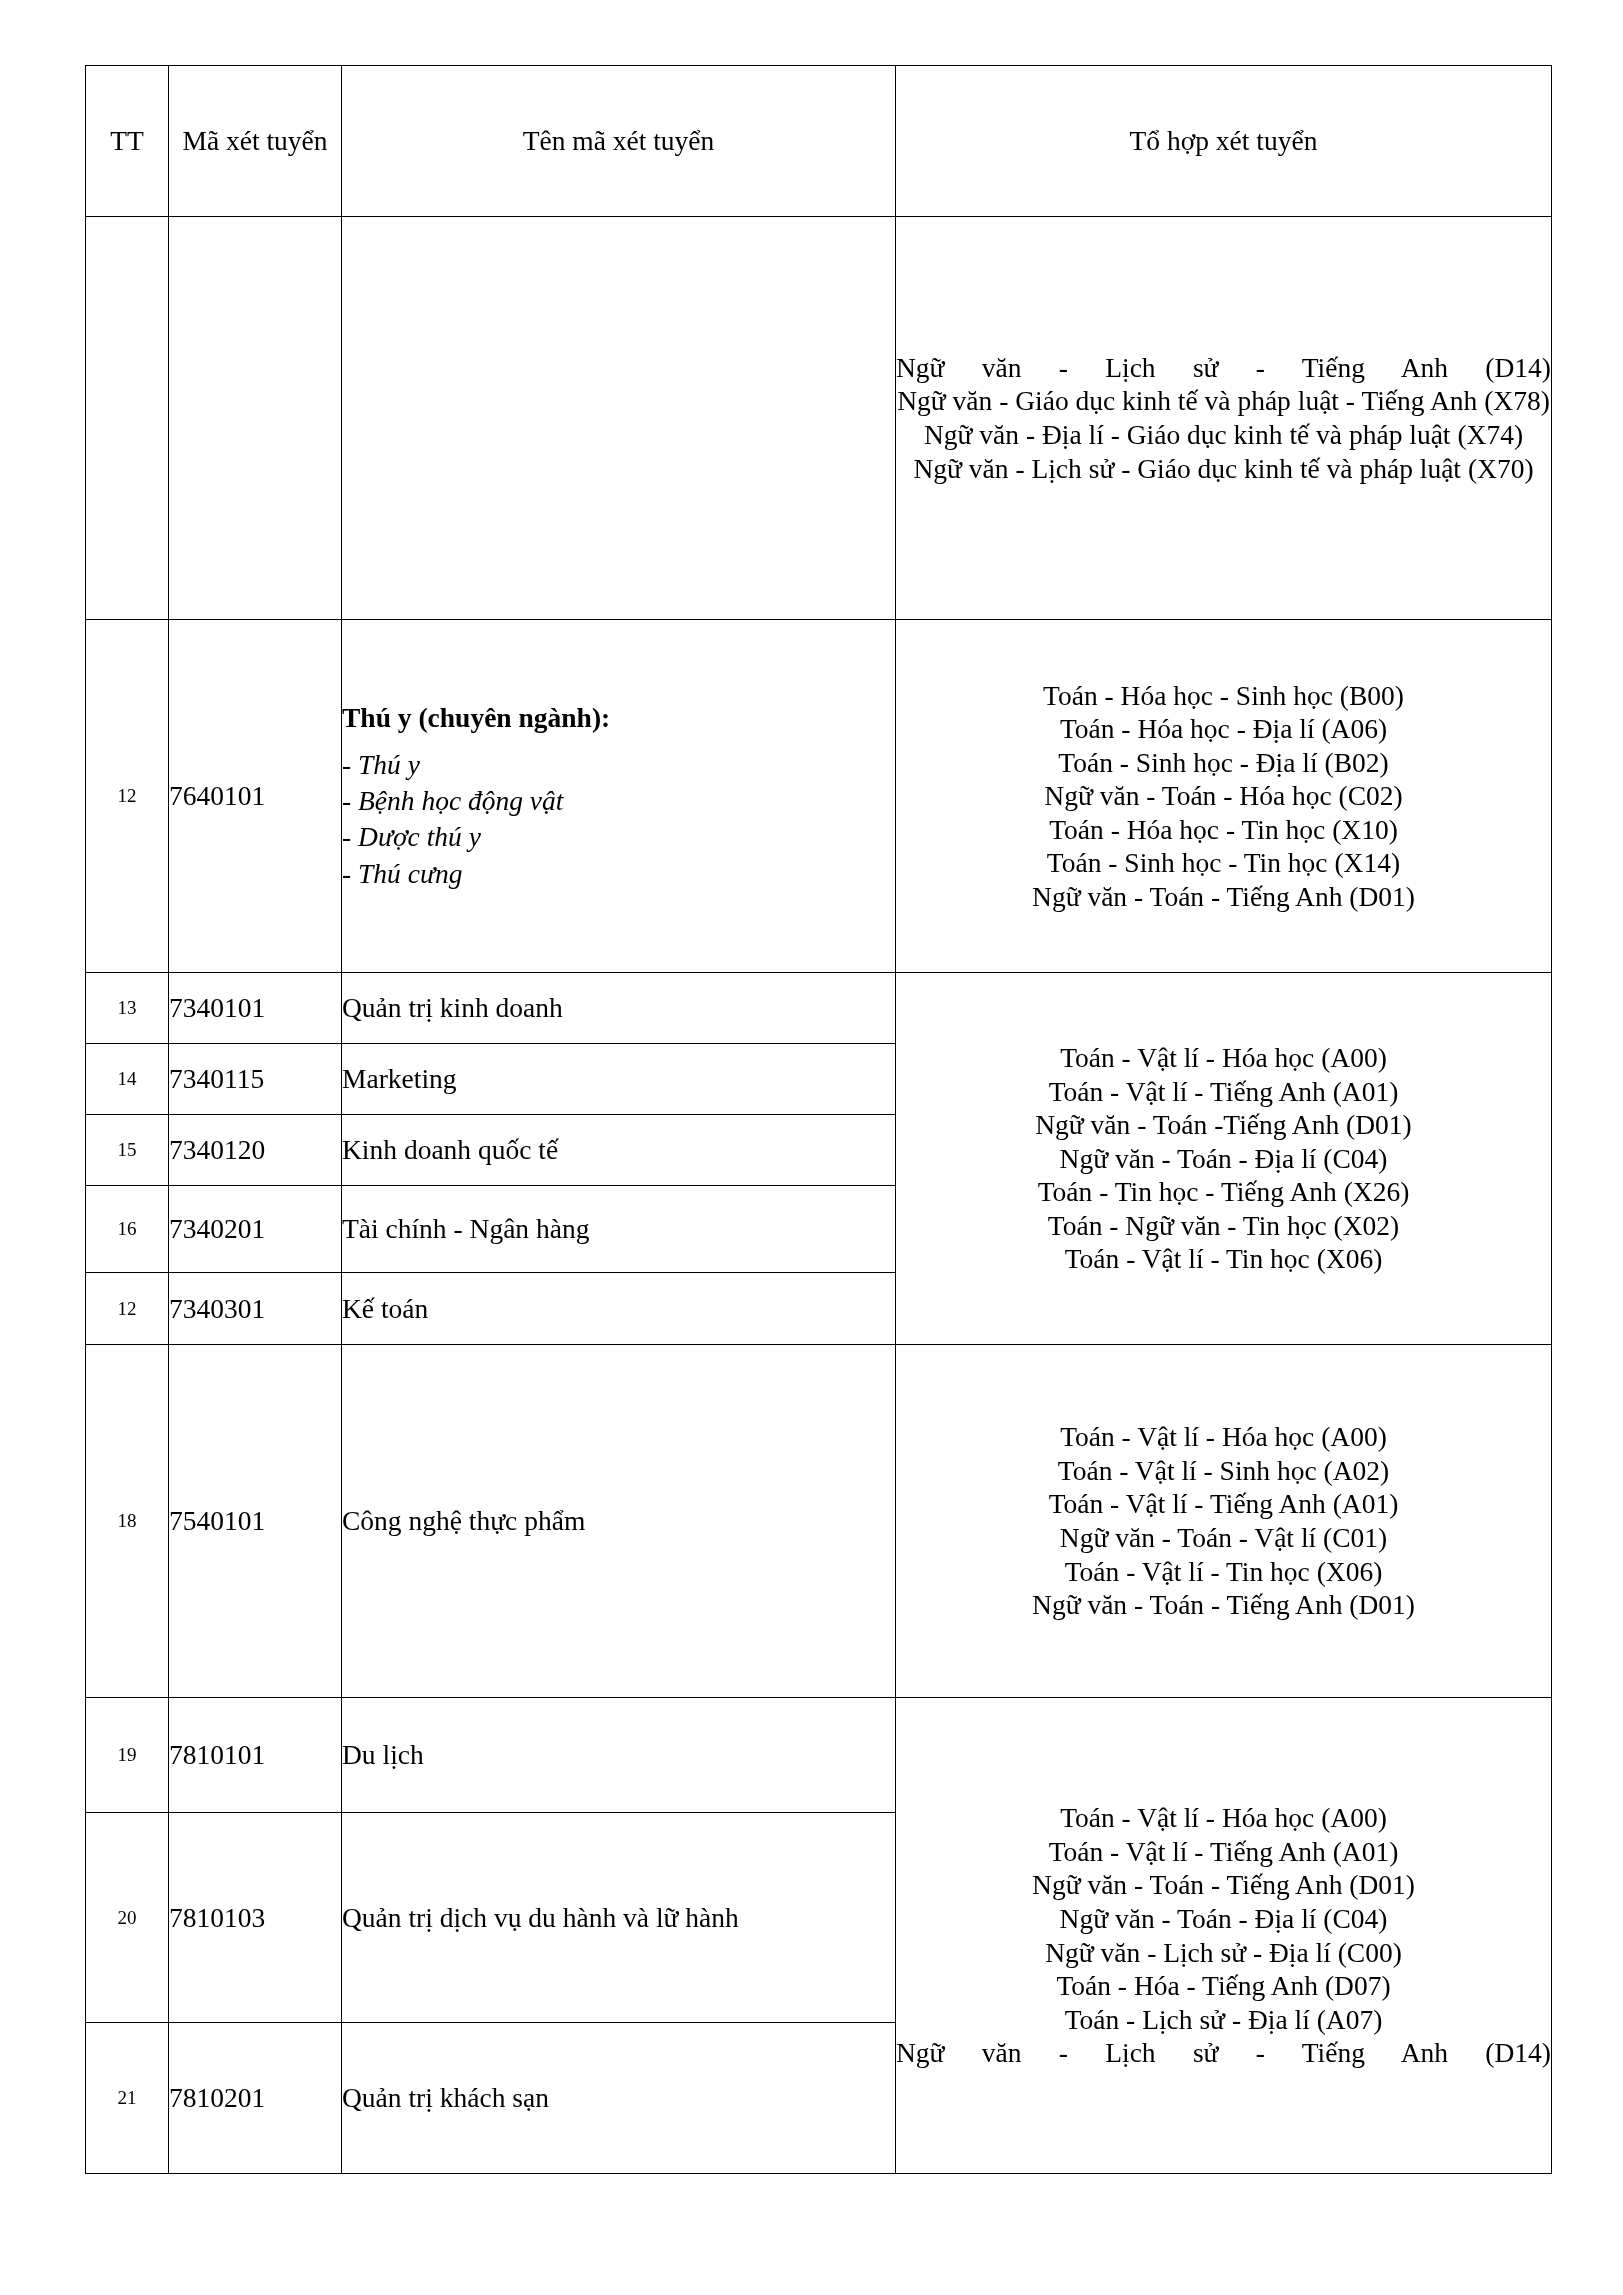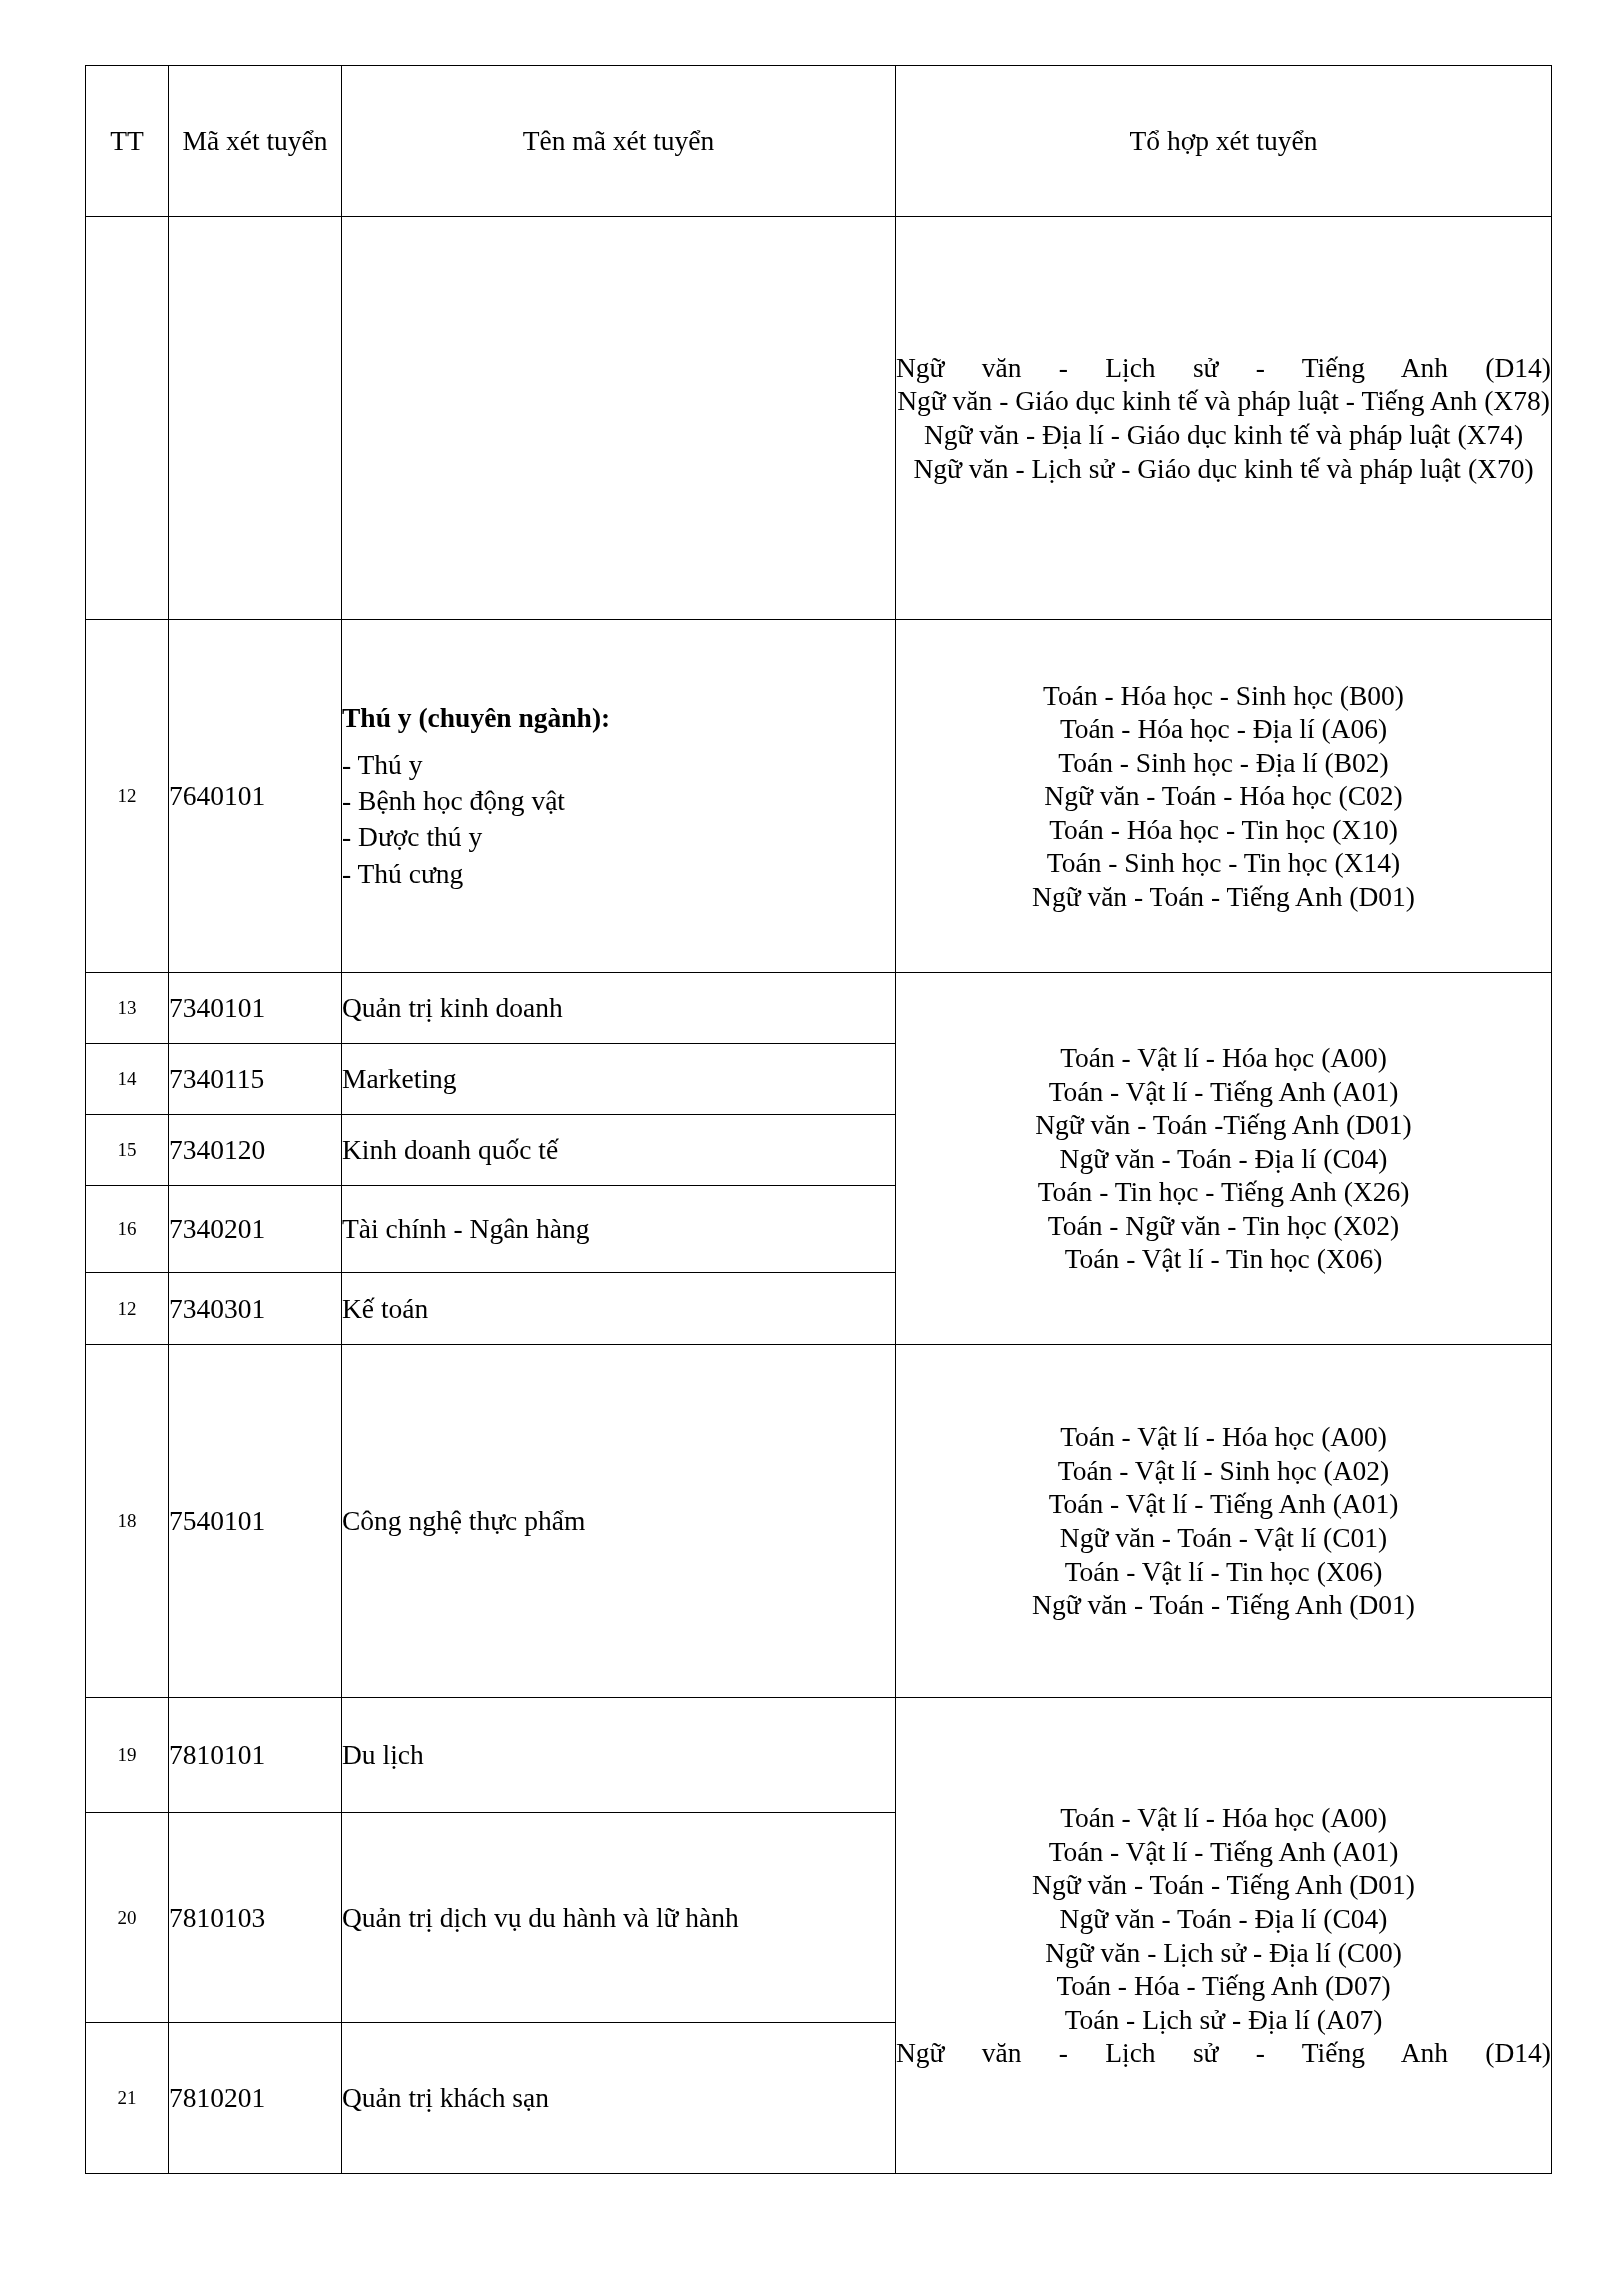--- a/index.html
+++ b/index.html
@@ -92,20 +92,21 @@
   .combo-line.wrap {
     white-space: normal;
   }
 
   .prog-title {
     font-weight: bold;
     display: block;
     margin-bottom: 11px;
   }
   .prog-sub {
+    font-style: italic;
     display: block;
     line-height: 1.32;
   }
   .name-wrap { white-space: normal; }
 
   
   tr.r-cont td { height: 402px; }
   tr.r-12   td { height: 352px; }
   tr.r-13   td { height: 70px; }
   tr.r-14   td { height: 70px; }

